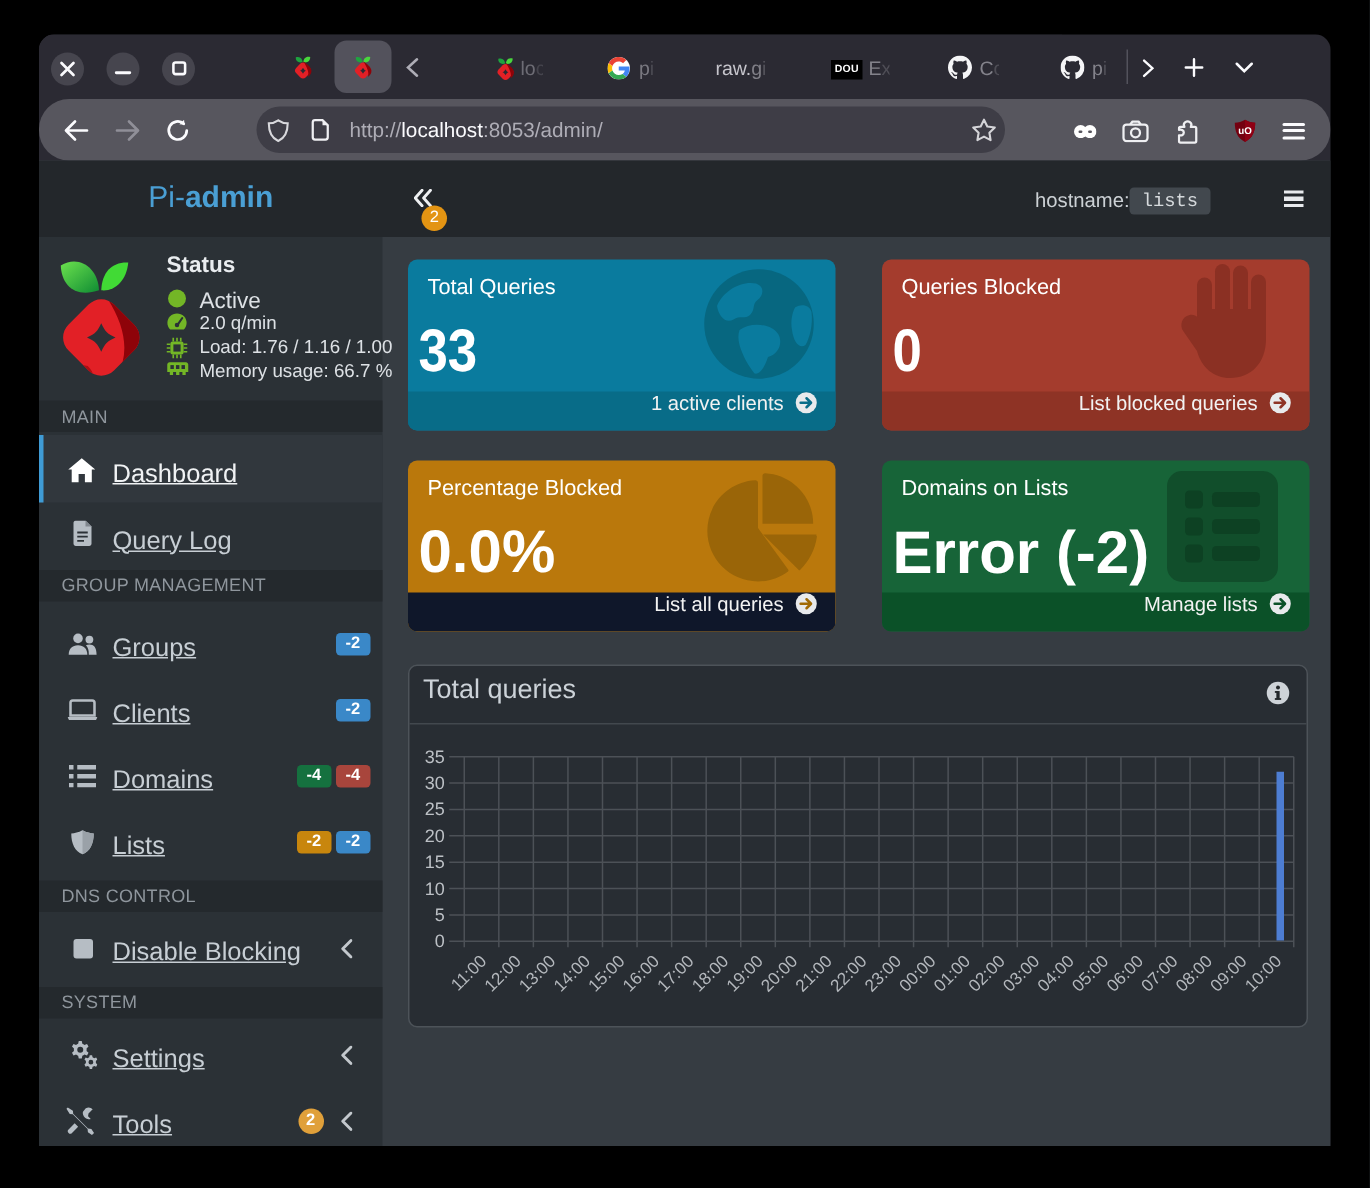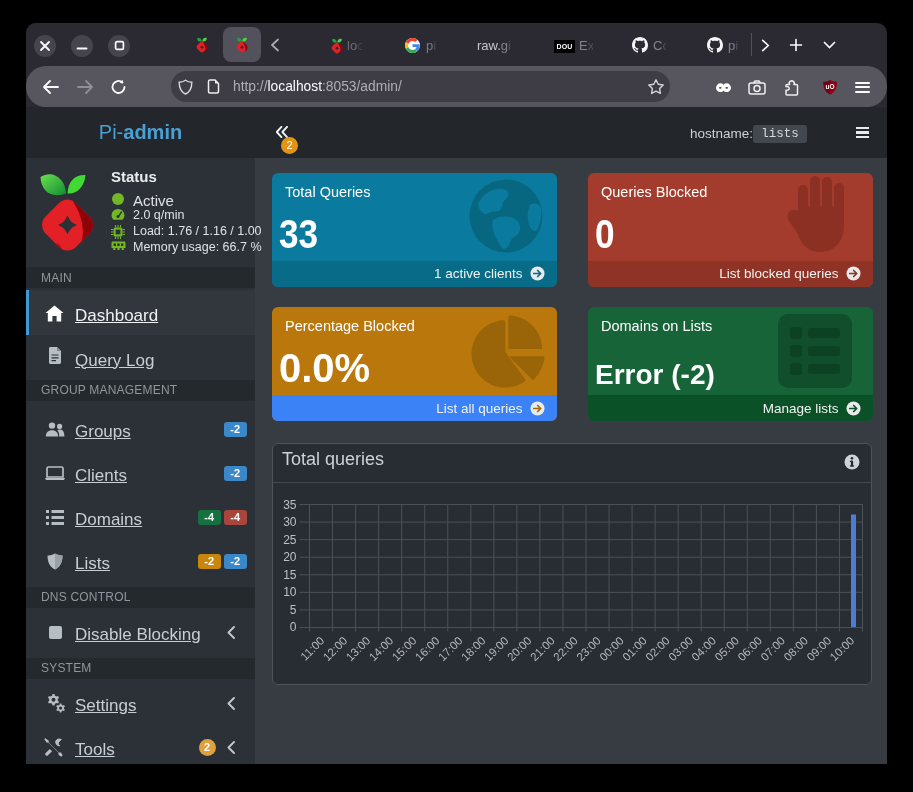--- a/index.html
+++ b/index.html
@@ -23,21 +23,21 @@
   .navhdr { position:absolute; left:0; width:229px; background:#24292d; color:#8f969d;
     font-size:12px; display:flex; align-items:center; padding-left:15px; letter-spacing:0.2px; }
   .mitem { position:absolute; color:#c7ced4; font-size:17px;text-decoration:underline; }
   .badge { position:absolute; height:15px; border-radius:3px; color:#fff; font-size:11px;
     font-weight:bold; display:flex; align-items:center; justify-content:center; }
   
   .card { position:absolute; width:285px; height:114px; border-radius:6px; overflow:hidden; color:#fff; }
   .cttl { position:absolute; left:13px; top:11px; font-size:14.5px; }
   .cnum { position:absolute; left:7px; top:40px; font-size:40px; font-weight:bold; line-height:1.05; transform:scaleX(.88); transform-origin:0 0; }
   .cfoot { position:absolute; left:0; bottom:0; width:100%; height:26px; font-size:13.5px;
-    color:#f2f2f2; display:flex; align-items:center; justify-content:flex-end; padding-right:12px; }
+    color:#f2f2f2; display:flex; justify-content:flex-end; padding-right:12px; }
   
   .panel { position:absolute; left:246px; width:600px; background:#282d33;
     border:1px solid #4d5359; border-radius:6px; }
   .pttl { position:absolute; left:9px; top:5px; font-size:18px; color:#ccd2d8; }
 </style>
 </head>
 <body>
 <svg width="0" height="0" style="position:absolute">
  <defs>
   <g id="berry16">
@@ -326,40 +326,40 @@
     <div class="card" style="left:246px;top:200px;background:#ba780c">
       <svg class="abs" style="right:10px;top:6px" width="82" height="77" viewBox="0 0 544 512">
           <g fill="#9a6508">
             <path d="M527.79 288H290.21l158 158c1.3 1.3 3.4 1.4 4.7.1 40.3-38.7 67.8-90.3 75.8-148.1.4-3.2-2.1-6-5-6z"></path>
             <path d="M512 240c0-119.8-94.1-217.7-212.4-223.8-6.6-.3-12.2 5-12.2 11.6V240h224.6z"></path>
             <path d="M255.4 48.2C137.1 54.3 43 152.2 43 272c0 123.7 100.3 224 224 224 50.1 0 96.3-16.4 133.6-44.2 2.9-2.2 3.1-6.4.5-9L267.6 259.5V59.8c0-6.6-5.6-11.9-12.2-11.6z"></path>
           </g>
         </svg>
       <div class="cttl">Percentage Blocked</div>
       <div class="cnum" style="transform:none">0.0%</div>
-      <div class="cfoot" style="background:#3b82f6">List all queries&nbsp;&nbsp;
+      <div class="cfoot" style="background:#0f172a">List all queries&nbsp;&nbsp;
         <svg width="15" height="15" viewBox="0 0 16 16">
             <circle cx="8" cy="8" r="7.5" fill="#e8eaec"></circle>
             <path d="M4 8 H11 M8.2 4.8 L11.4 8 L8.2 11.2" stroke="#a06a05" stroke-width="1.8" fill="none" stroke-linecap="round" stroke-linejoin="round"></path>
           </svg></div>
     </div>
     <div class="card" style="left:562px;top:200px;background:#176438">
       <svg class="abs" style="right:21px;top:7px" width="74" height="74" viewBox="0 0 74 74">
           <rect x="0" y="0" width="74" height="74" rx="10" fill="#114e2b"></rect>
           <g fill="#0d4123">
             <rect x="12" y="13" width="12" height="12" rx="3"></rect>
             <rect x="30" y="14" width="32" height="10" rx="3"></rect>
             <rect x="12" y="31" width="12" height="12" rx="3"></rect>
             <rect x="30" y="32" width="32" height="10" rx="3"></rect>
             <rect x="12" y="49" width="12" height="12" rx="3"></rect>
             <rect x="30" y="50" width="32" height="10" rx="3"></rect>
           </g>
         </svg>
       <div class="cttl">Domains on Lists</div>
-      <div class="cnum" style="font-size:28px;top:53px;transform:none">Error (-2)</div>
+      <div class="cnum" style="font-size:40px;top:41px;transform:none">Error (-2)</div>
       <div class="cfoot" style="background:#0b5128">Manage lists&nbsp;&nbsp;
         <svg width="15" height="15" viewBox="0 0 16 16">
             <circle cx="8" cy="8" r="7.5" fill="#e8eaec"></circle>
             <path d="M4 8 H11 M8.2 4.8 L11.4 8 L8.2 11.2" stroke="#0b5128" stroke-width="1.8" fill="none" stroke-linecap="round" stroke-linejoin="round"></path>
           </svg></div>
     </div>
 
     <div class="panel" style="top:336px;height:242px">
       <div class="pttl">Total queries</div>
       <svg class="abs" style="right:11px;top:10px" width="16" height="16" viewBox="0 0 16 16">

